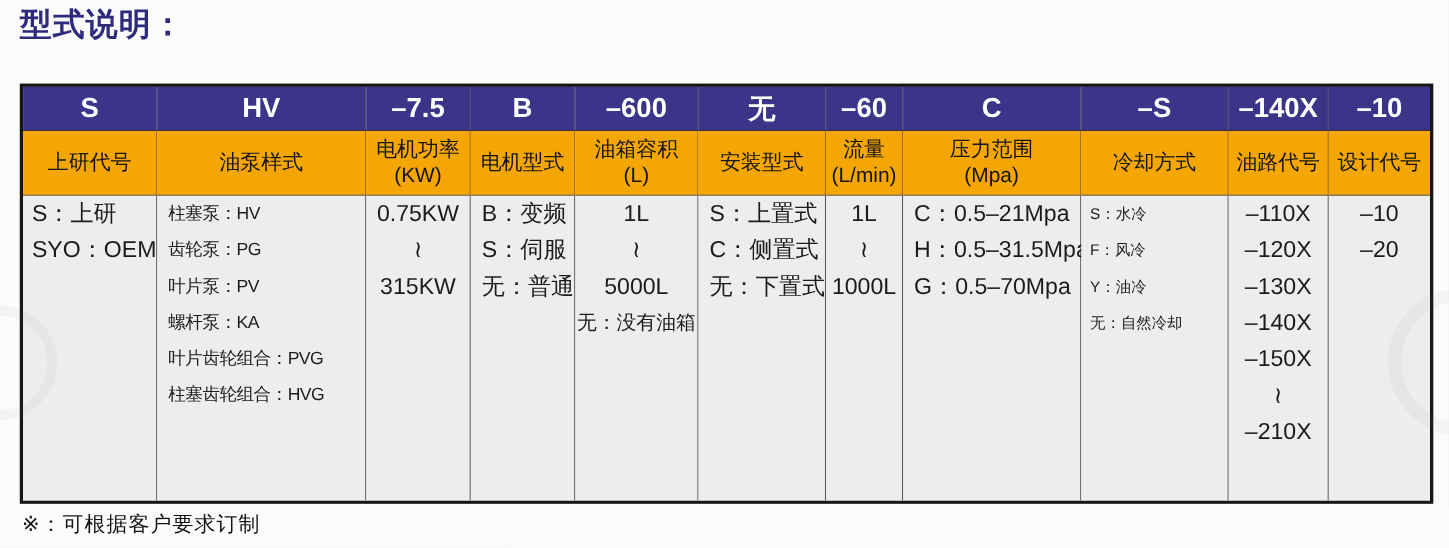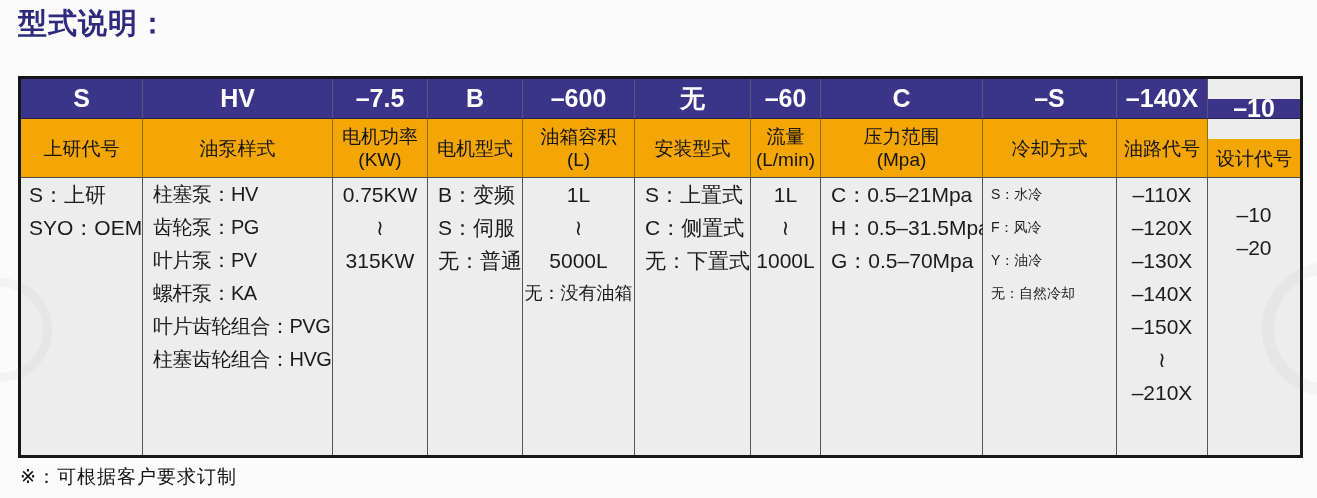--- a/index.html
+++ b/index.html
@@ -40,26 +40,26 @@
     text-align:center;
     border-right:1px solid rgba(0,0,0,.38);
     border-bottom:1px solid #4a4a4a;
     white-space:nowrap;
   }
   .body-cell{
     background:var(--body-bg,#EDEDED);
     font-size:21px;line-height:33px;
     border-right:1px solid #555;
   }
-  .cell.last{border-right:none;margin-top:20px;}
+  .cell.last{border-right:none;}
   .align-left{text-align:left;padding-left:10px;}
   .align-center{text-align:center;}
   .item{white-space:nowrap;}
   .body-cell.col-0{padding-left:8px;}
-  .body-cell.col-1{font-size:20px;letter-spacing:-0.5px;padding-left:10px;}
+  .body-cell.col-1{font-size:16px;letter-spacing:-0.5px;padding-left:10px;}
   .body-cell.col-4 .item:nth-child(4){font-size:18px;}
   .body-cell.col-8{padding-left:8px;font-size:14px;}
   .footnote{
     position:absolute;left:20px;top:464px;
     font-size:19px;color:#141414;letter-spacing:1px;
   }
   .watermark{
     position:absolute;border-radius:50%;
     border:9px solid rgba(120,120,120,0.06);
     z-index:2;pointer-events:none;

